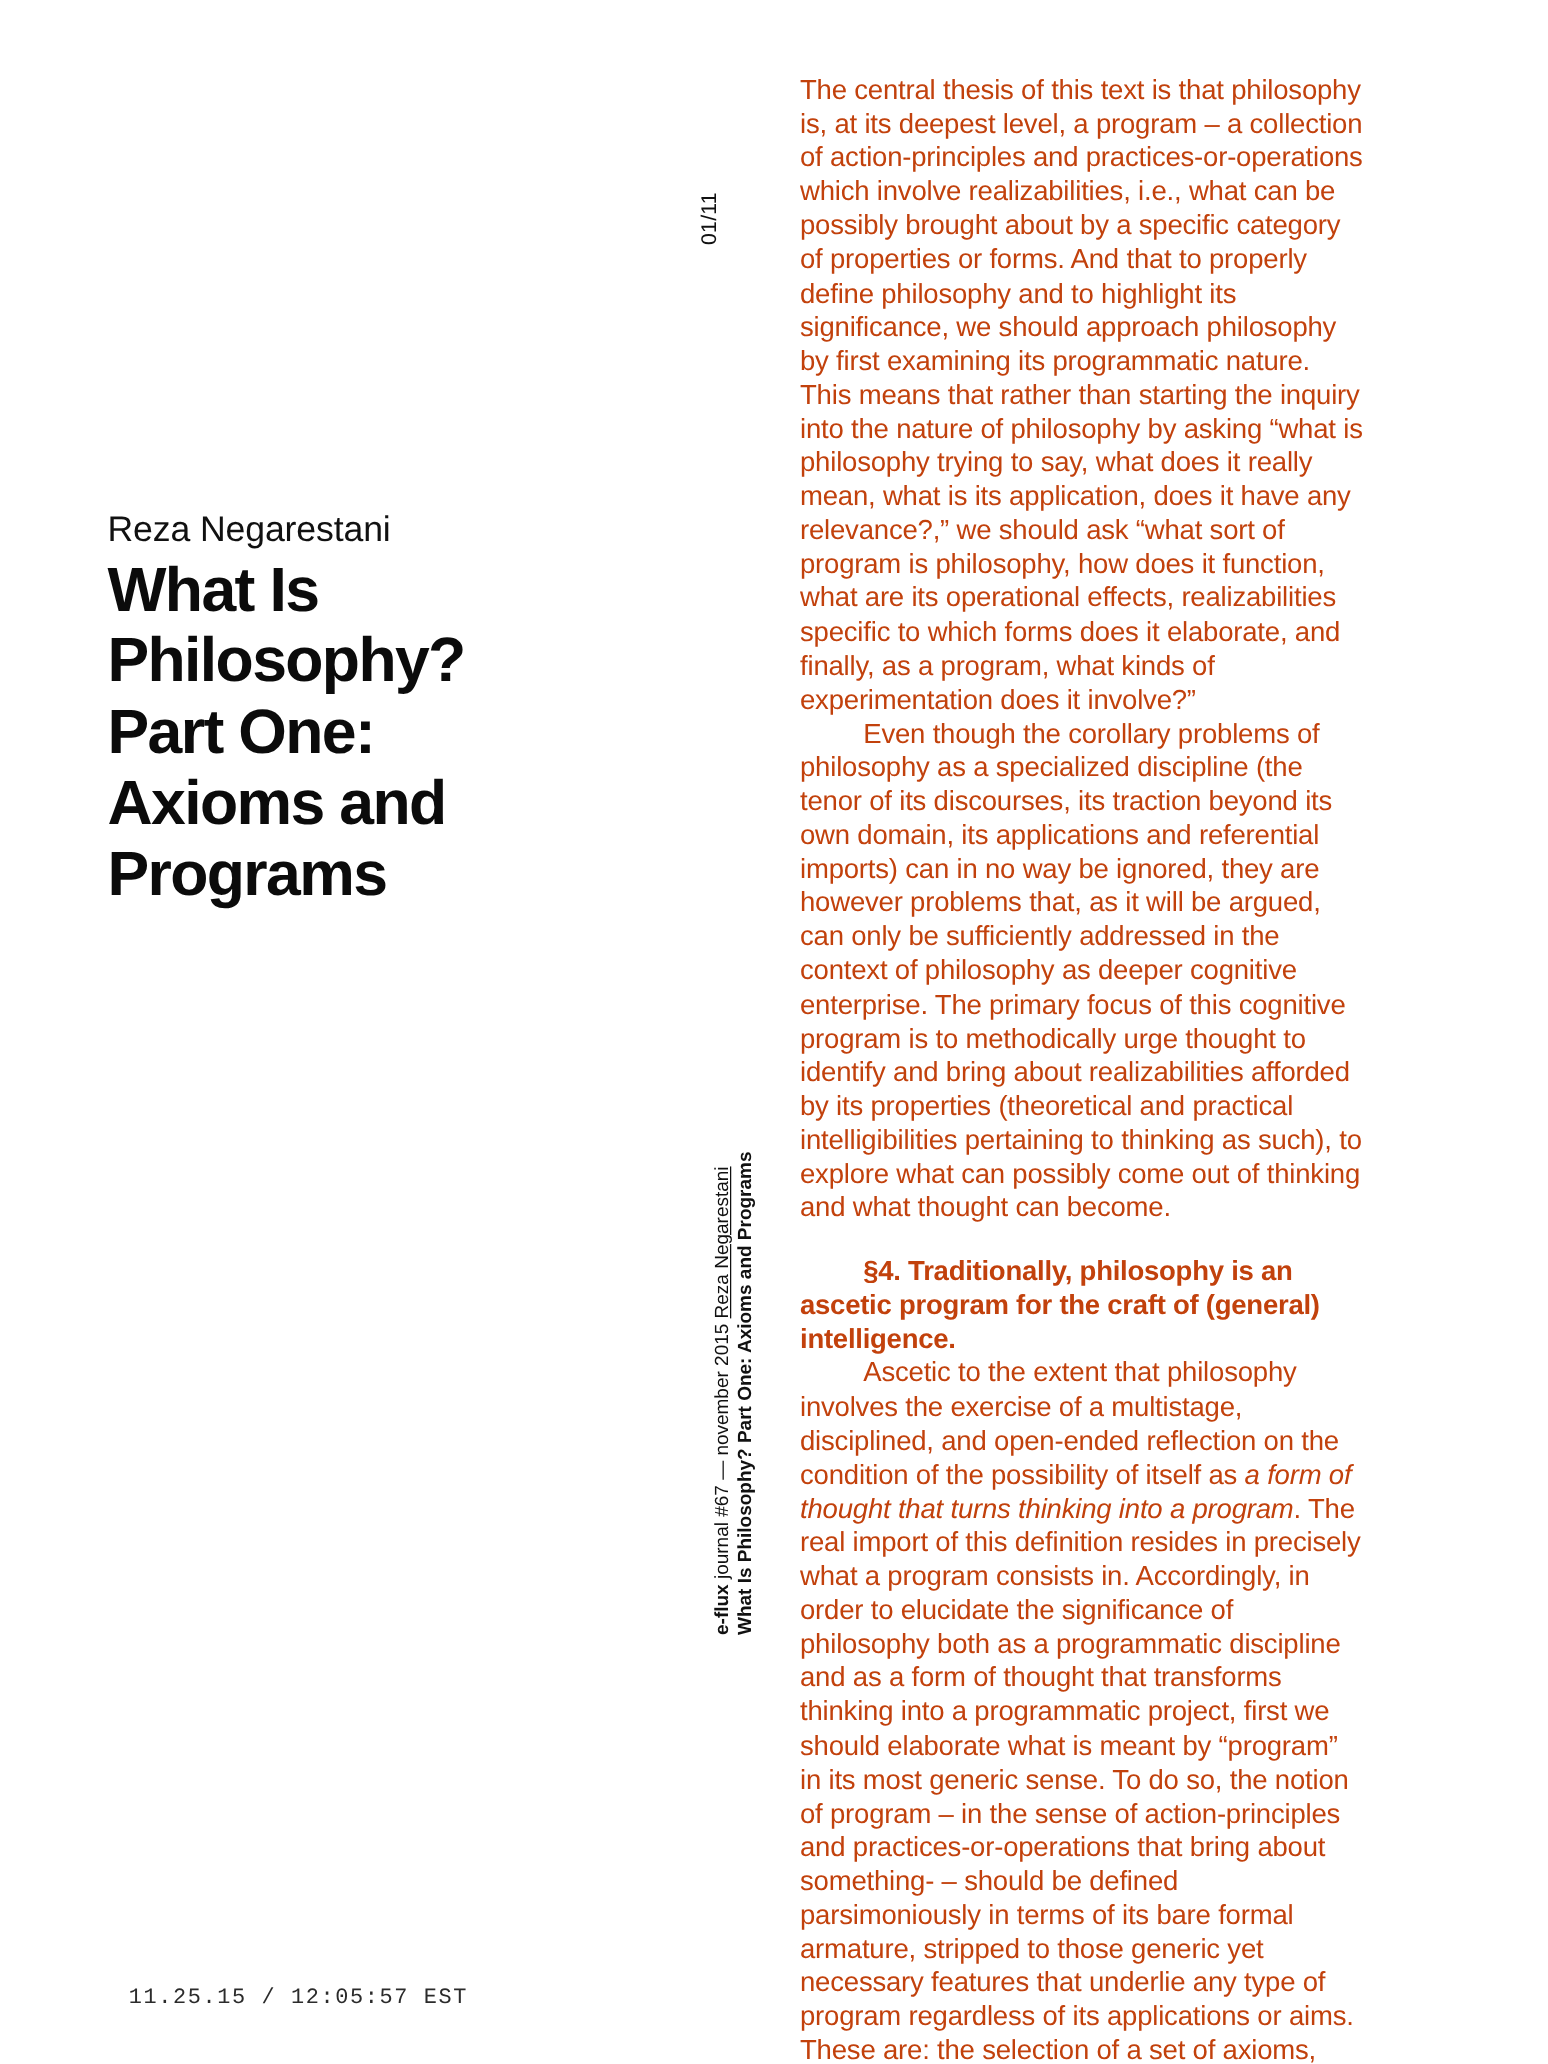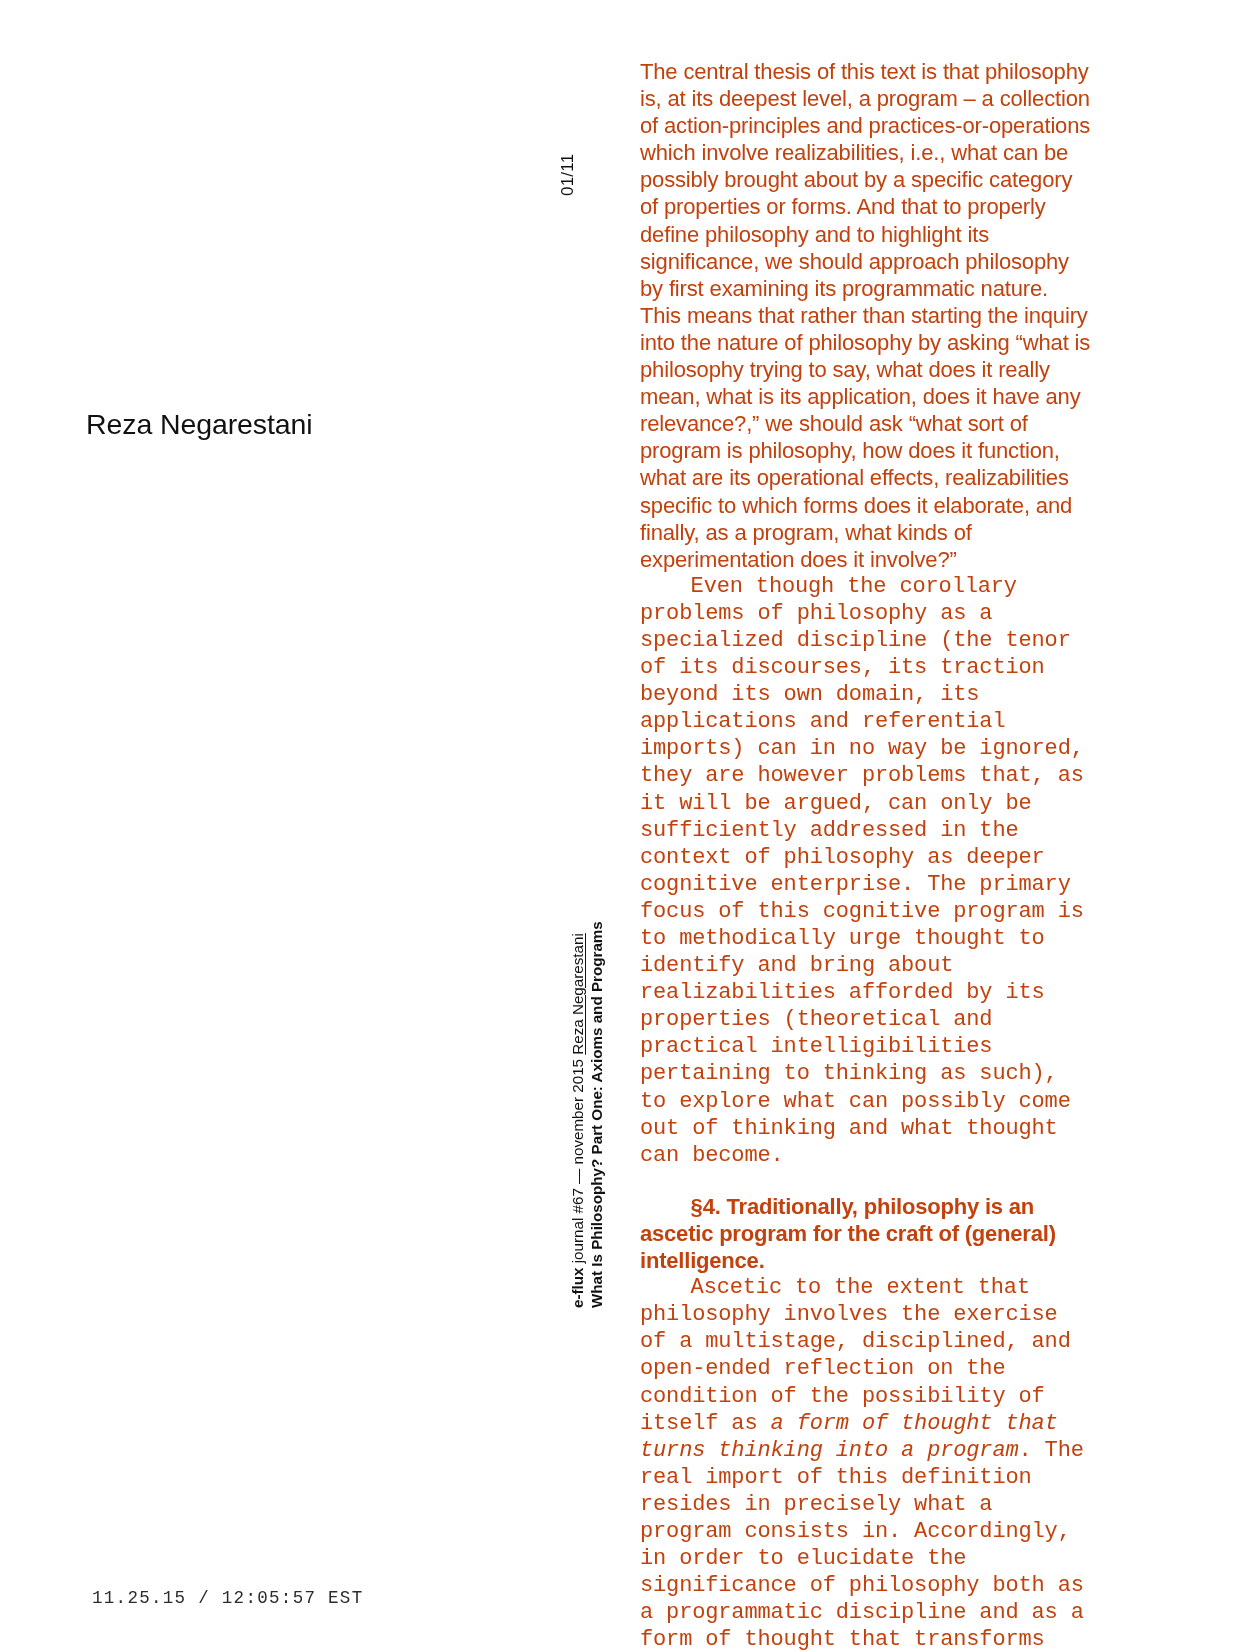--- a/index.html
+++ b/index.html
@@ -94,48 +94,53 @@
   }
   .body-column p {
     margin: 0;
     font-size: 22px;
     line-height: 1.232;
     letter-spacing: -0.15px;
     color: #c2410c;
     text-align: left;
     hyphens: none;
   }
-  .body-column p.indent { text-indent: 2.3em; font-family: Liberation Mono, monospace; }
+  .body-column p.indent { text-indent: 2.3em; }
   .body-column p.section-head {
     font-weight: 700;
     text-indent: 2.3em;
     letter-spacing: -0.2px;
   }
   .spacer-line { height: 24px; }
   .body-column em { font-style: italic; }
 
   
   .footer-stamp {
     position: absolute;
-    left: 92px;
+    left: 103px;
     top: 1588px;
     font-family: "Liberation Mono", "DejaVu Sans Mono", monospace;
     font-size: 17.5px;
     letter-spacing: 1.3px;
     color: #2b2b2b;
     white-space: nowrap;
   }
 </style>
 </head>
 <body>
 
 <div class="page">
 
   <div class="title-block">
     <div class="author-name">Reza Negarestani</div>
+    <h1 class="article-title">What Is
+Philosophy?
+Part One:
+Axioms and
+Programs</h1>
   </div>
 
   <div class="page-number">01/11</div>
 
   <div class="running-head">
     <span class="rh-line"><span class="rh-journal">e-flux</span><span class="rh-issue"> journal #67 — november 2015  </span><span class="rh-author">Reza Negarestani</span></span>
     <span class="rh-line rh-title">What Is Philosophy? Part One: Axioms and Programs</span>
   </div>
 
   <div class="body-column">

